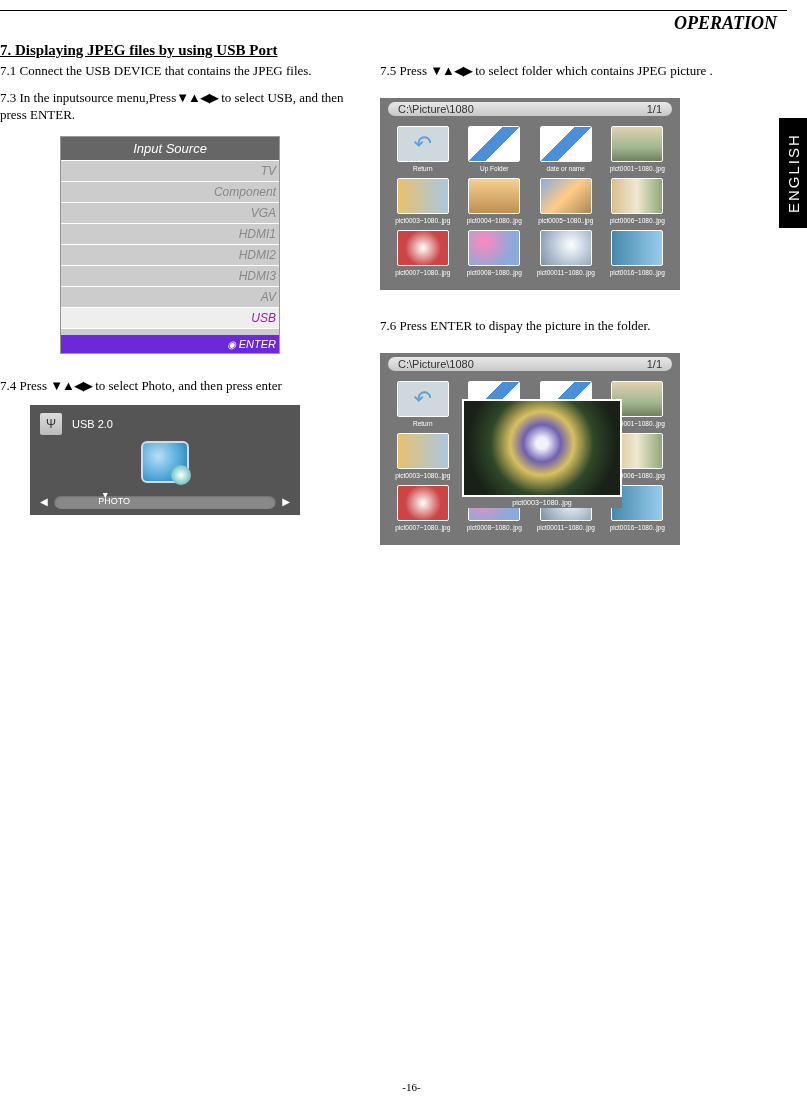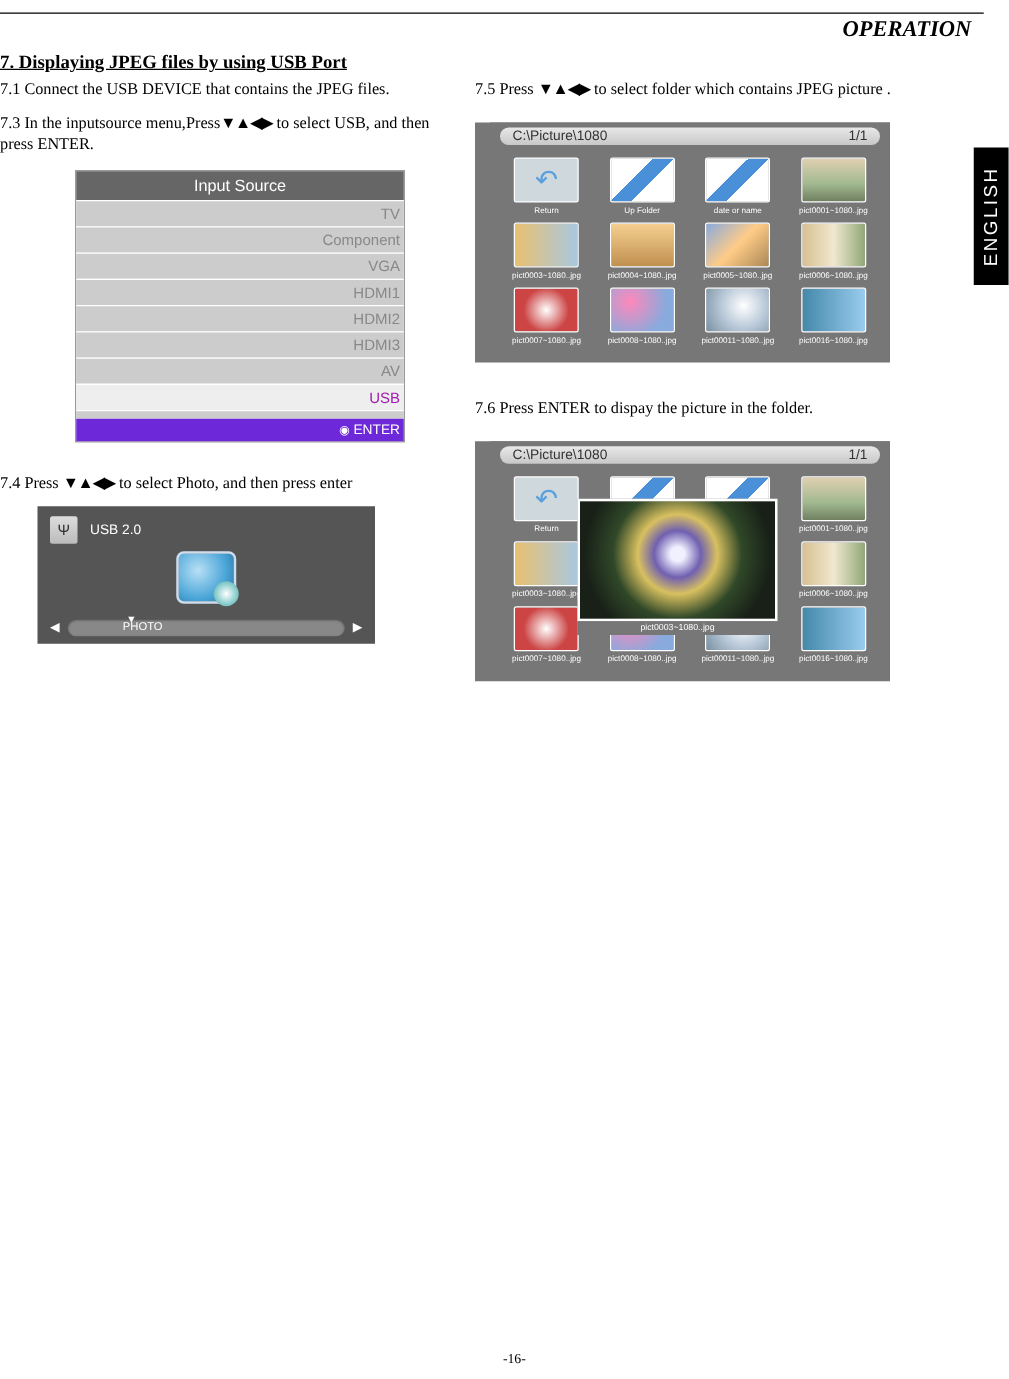--- a/index.html
+++ b/index.html
@@ -45,25 +45,26 @@
   .col-left { flex: 0 0 350px; }
   .col-right { flex: 1; position: relative; }
   p.body {
     margin-bottom: 10px;
     line-height: 1.3;
   }
   .source-word { color: #c00; }
   .arrows { font-family: Arial, sans-serif; letter-spacing: -1px; }
   
   .input-source {
-    width: 264px;
+    width: 220px;
     margin: 12px auto 24px 60px;
     border: 1px solid #999;
     font-family: Arial, sans-serif;
     font-size: 12px;
+    font-style: italic;
   }
   .input-source .is-header {
     background: #666;
     color: #fff;
     text-align: center;
     padding: 4px;
     font-size: 13px;
   }
   .input-source .is-row {
     background: #ccc;
@@ -150,24 +151,24 @@
     left: 20%;
     top: 1px;
     font-size: 9px;
     color: #fff;
   }
   .slider-row .arrow-l, .slider-row .arrow-r {
     font-size: 10px;
   }
   
   .browser {
-    width: 332px;
+    width: 300px;
     background: #777;
     margin: 18px 0 28px 0;
-    padding: 0 0 10px 12px;
+    padding: 0 0 10px 0;
     font-family: Arial, sans-serif;
   }
   .browser .path-bar {
     display: flex;
     align-items: center;
     background: #777;
     padding: 4px 8px 2px 8px;
     color: #333;
   }
   .path-bar .path-pill {

